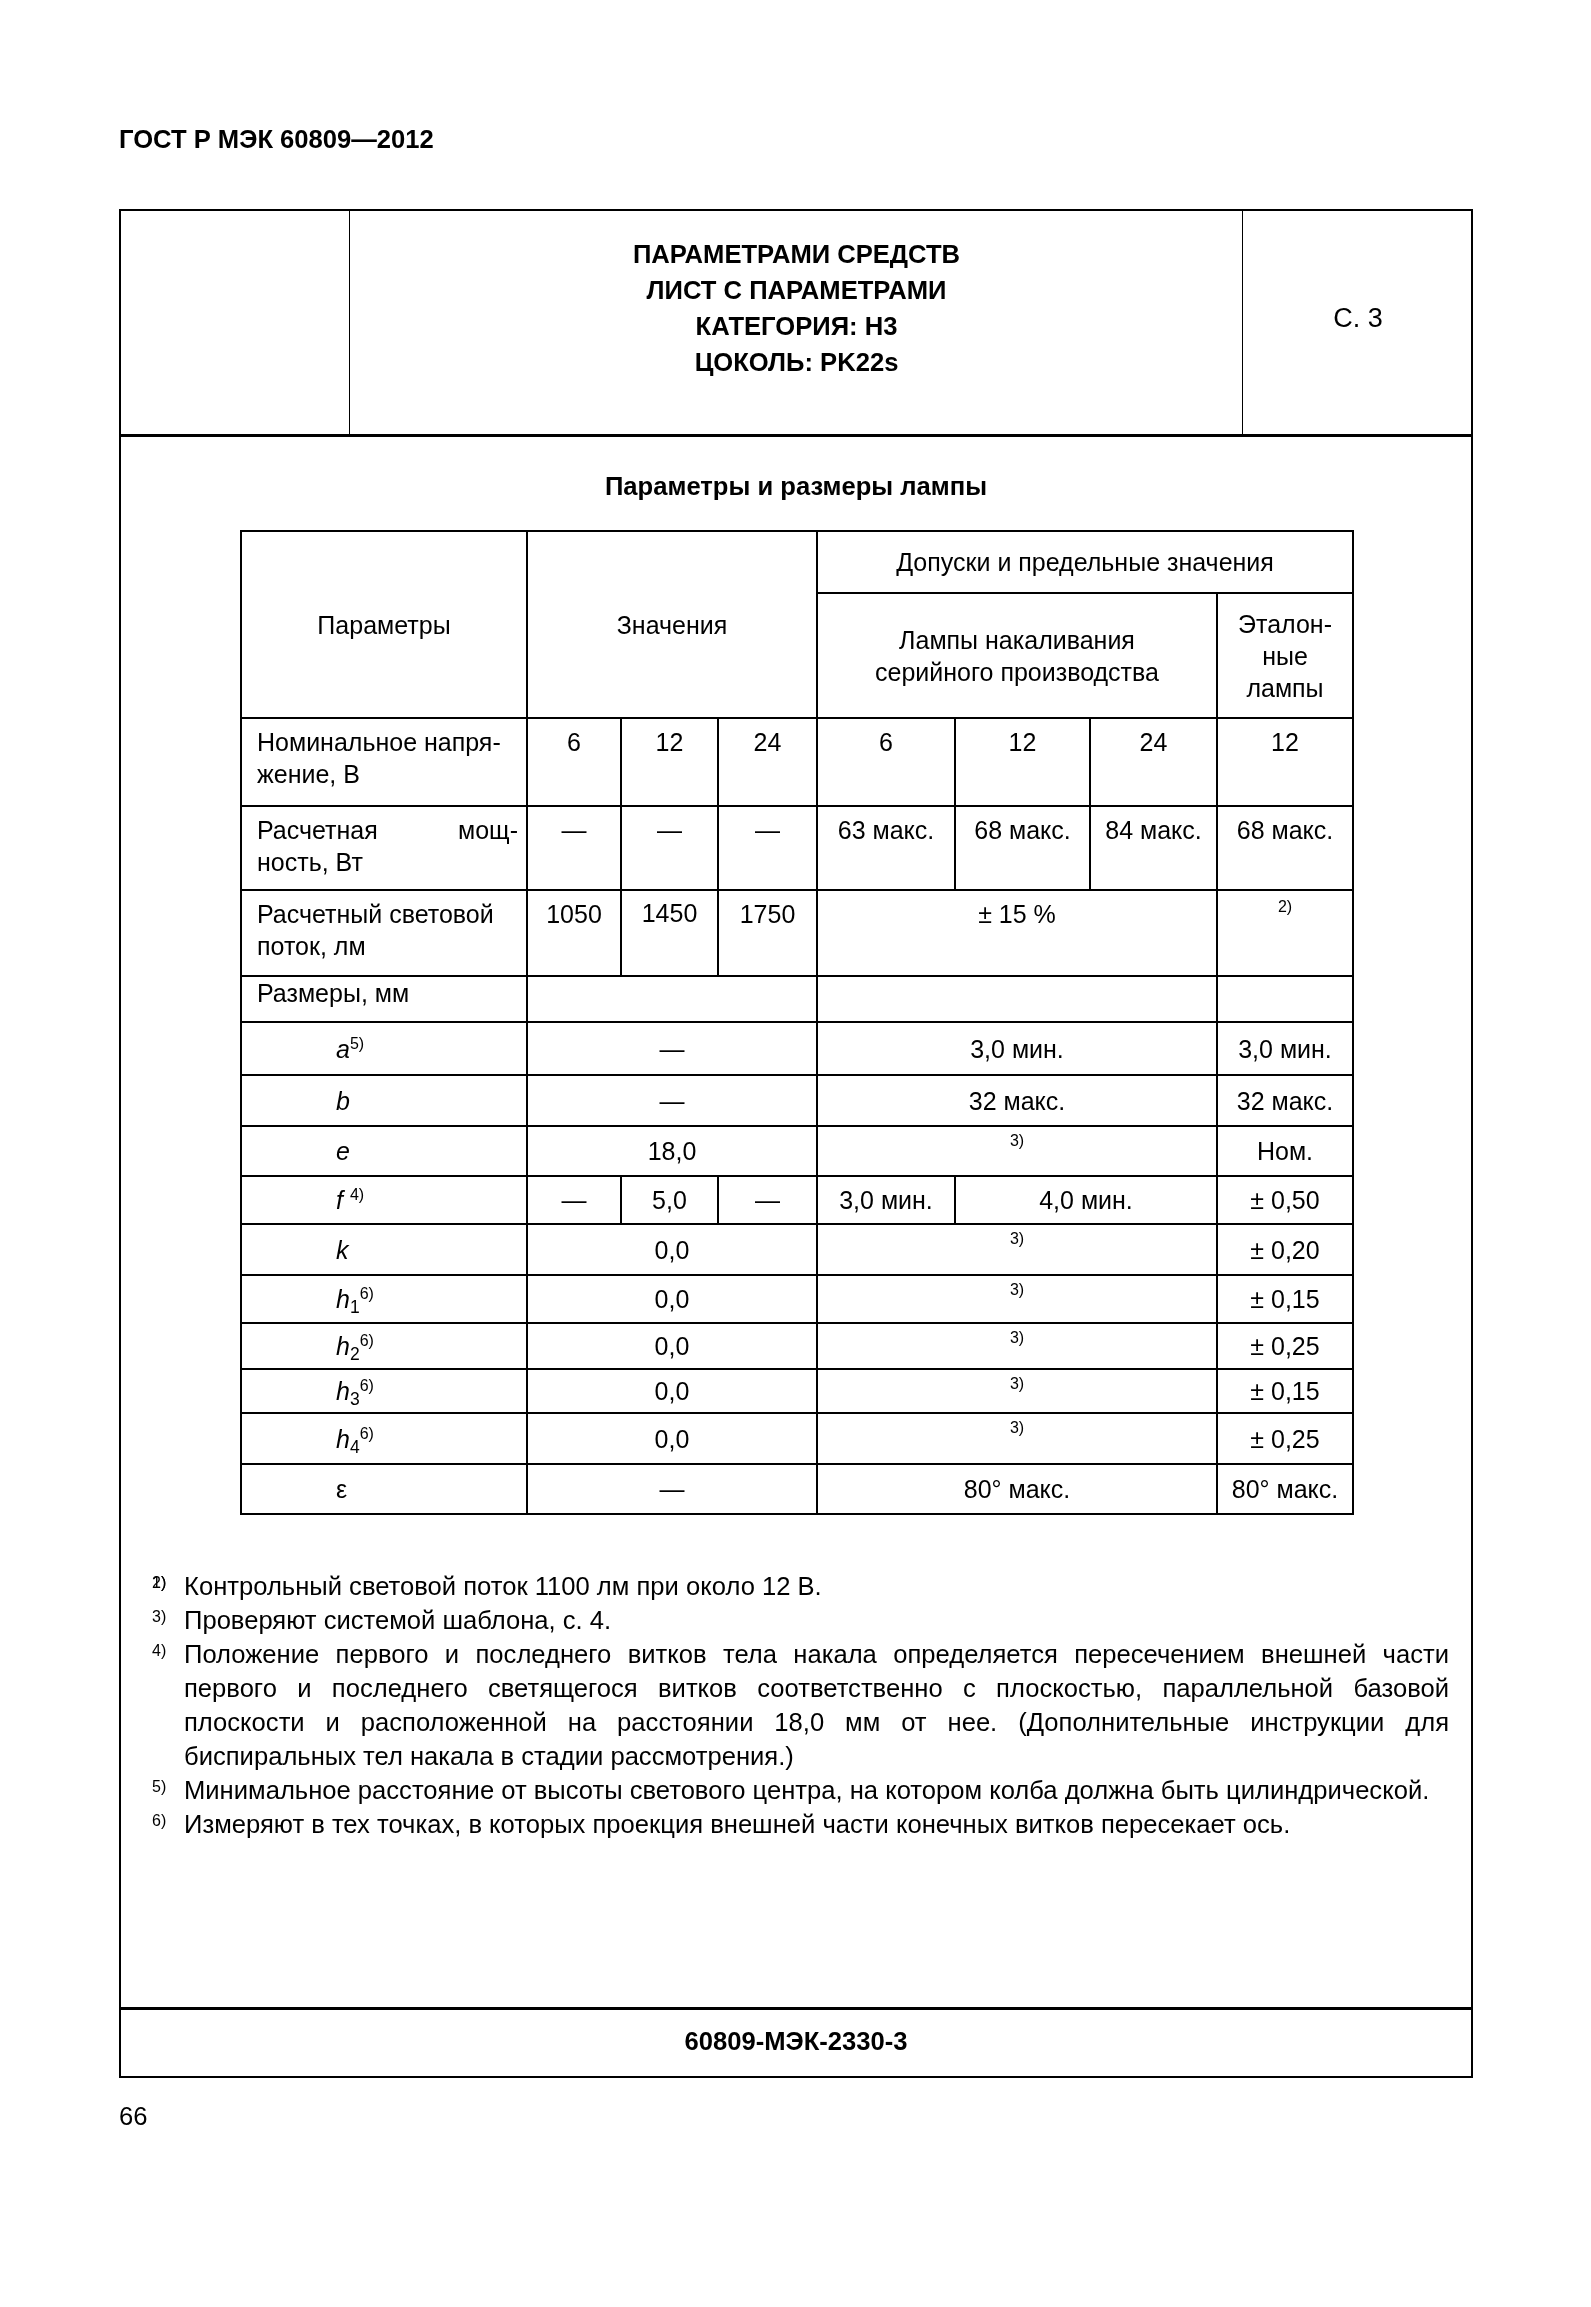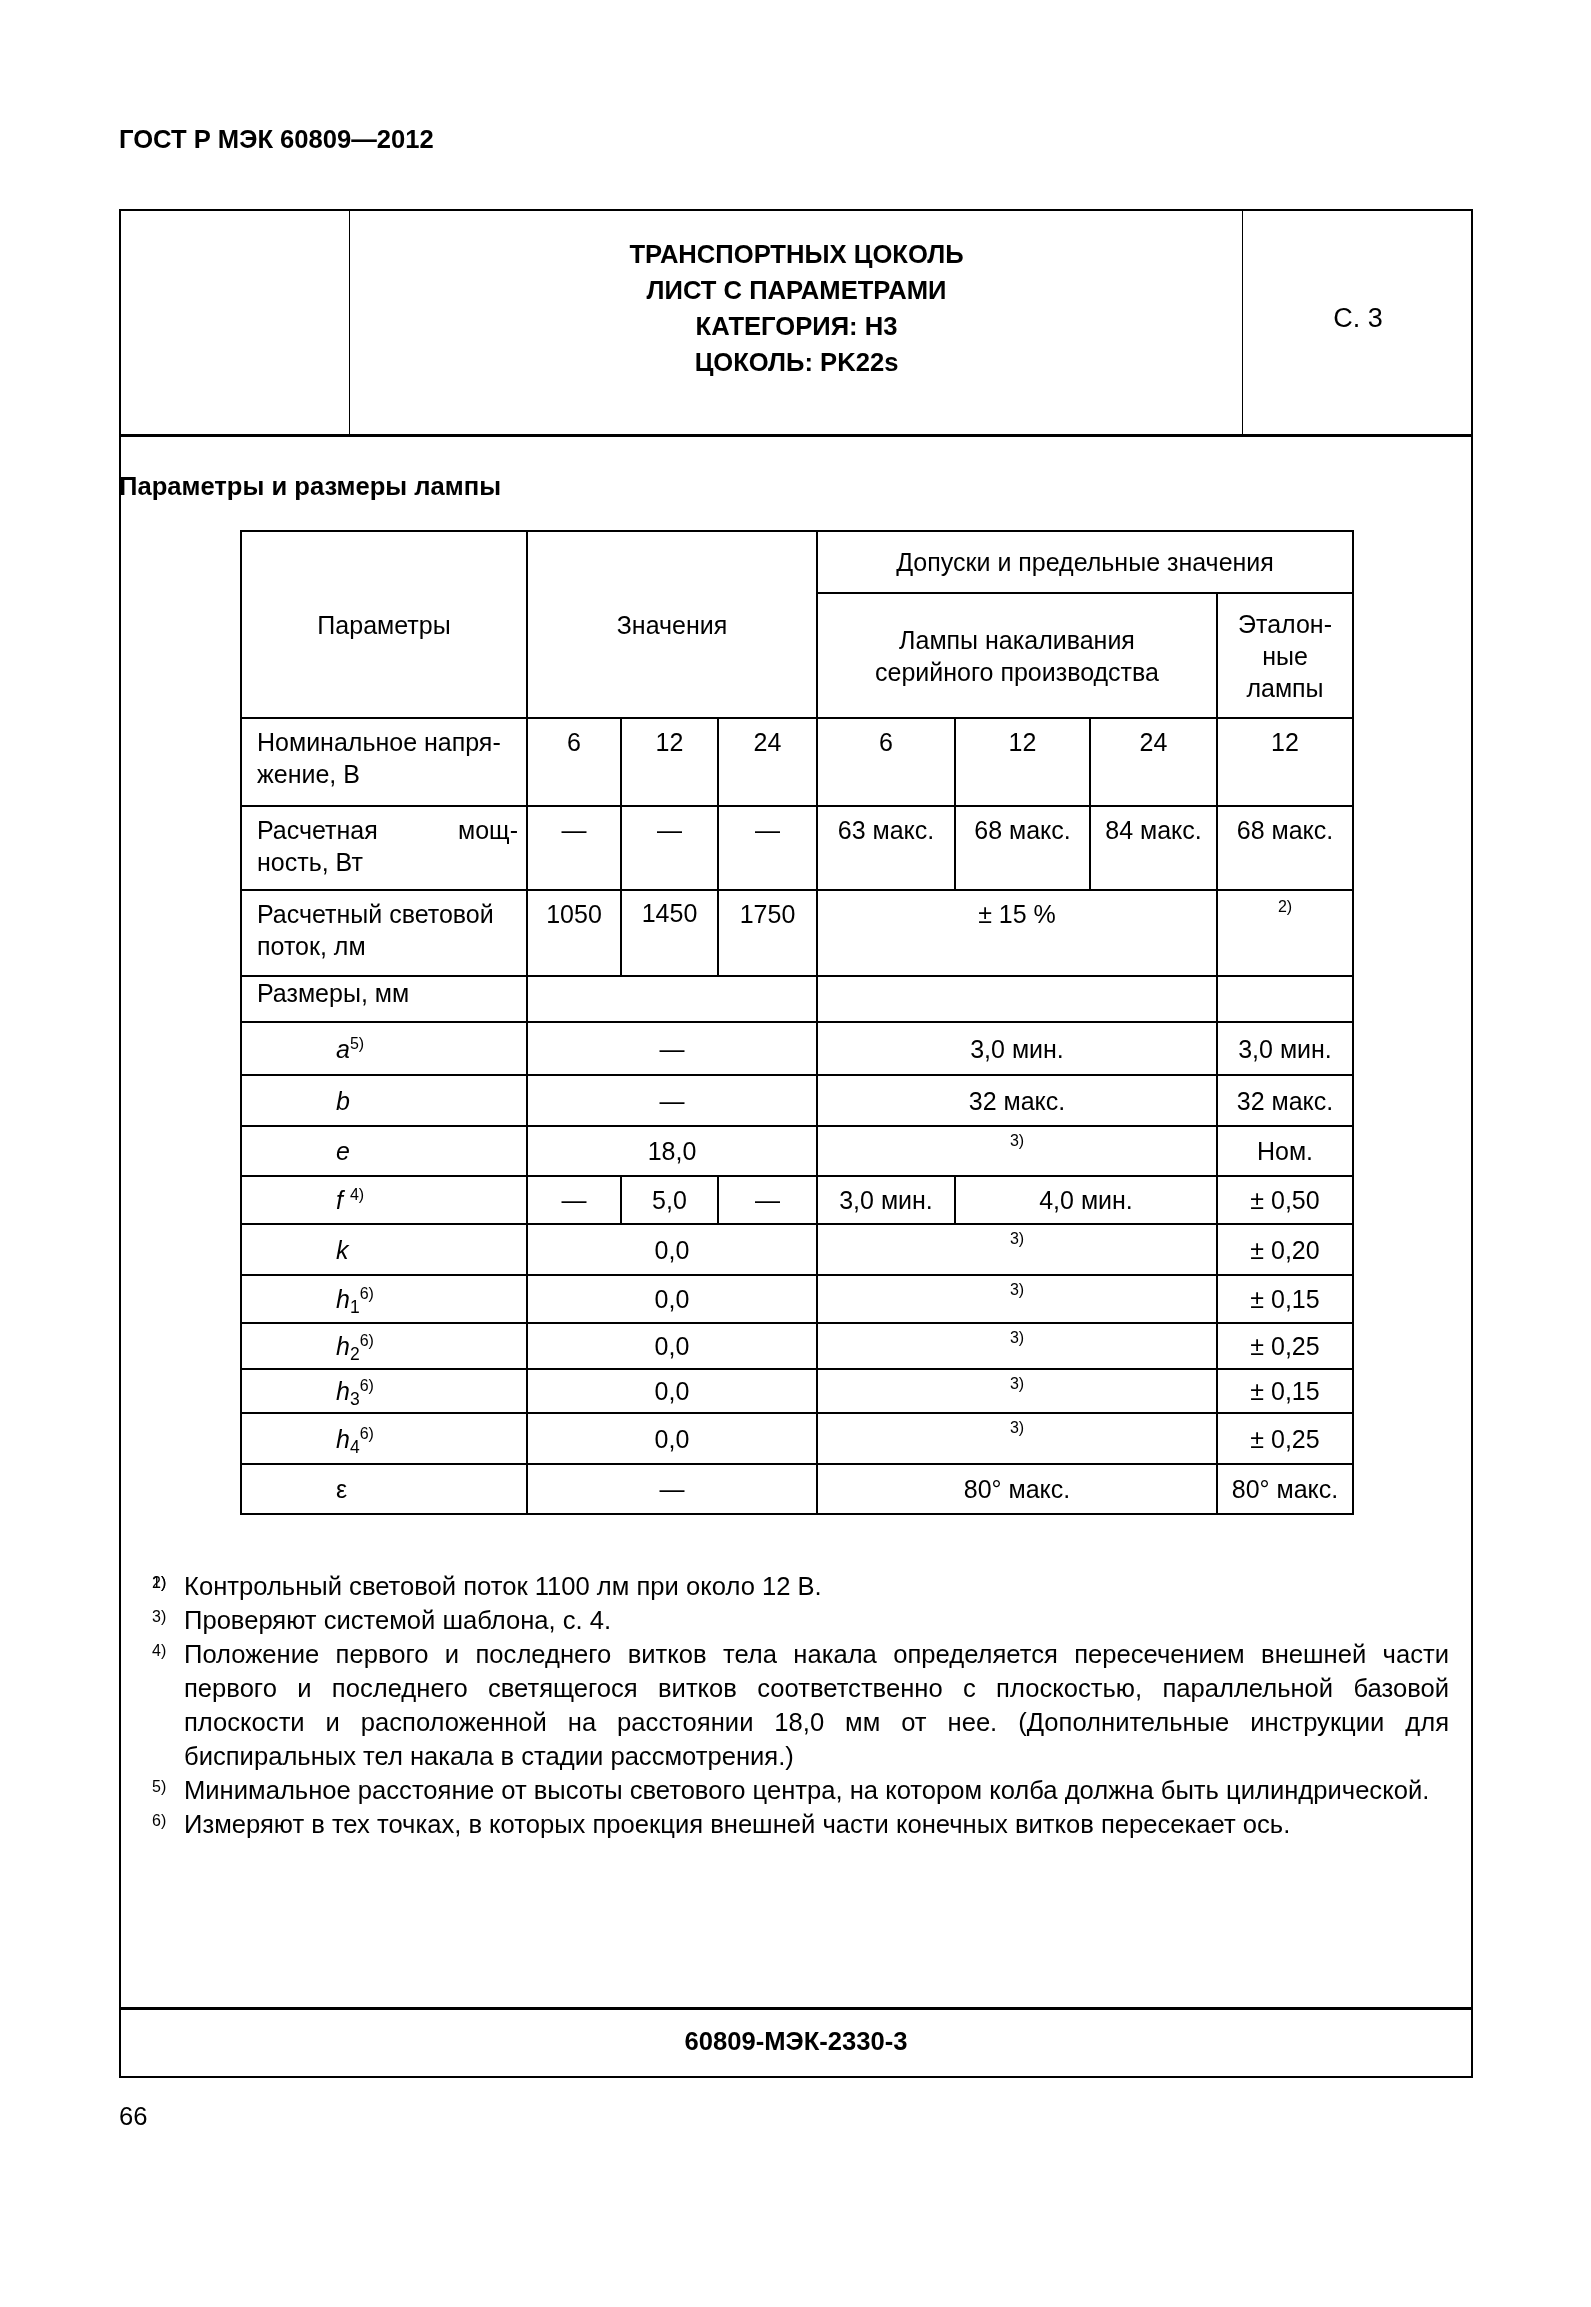--- a/index.html
+++ b/index.html
@@ -4,21 +4,21 @@
 <style>
   html,body{margin:0;padding:0;background:#ffffff;}
   body{width:1591px;height:2307px;position:relative;overflow:hidden;font-family:"Liberation Sans","DejaVu Sans",sans-serif;color:#000;}
   .abs{position:absolute;}
   #doc-header{left:119px;top:125px;font-size:25.6px;font-weight:bold;}
   #frame{left:119px;top:209px;width:1354px;height:1869px;border:2px solid #000;box-sizing:border-box;}
   .hline{position:absolute;background:#000;}
   .vline{position:absolute;background:#000;}
   #title-block{left:350px;top:236px;width:893px;text-align:center;font-weight:bold;font-size:25.6px;line-height:36px;}
   #page-ref{left:1243px;top:303px;width:230px;text-align:center;font-size:27px;}
-  #section-title{left:119px;top:472px;width:1354px;font-weight:bold;font-size:25.6px;}
+  #section-title{left:119px;top:472px;width:1354px;text-align:center;font-weight:bold;font-size:25.6px;}
   table#params{position:absolute;left:240px;top:530px;width:1113px;border-collapse:collapse;font-size:25px;table-layout:fixed;}
   #params td{border:2px solid #000;text-align:center;vertical-align:top;padding:0;line-height:32px;}
   #params td.l{text-align:left;padding-left:15px;padding-right:8px;}
   #params td.l.italic{font-style:italic;padding-left:94px;}
   #params td.mid{vertical-align:middle;}
   sup{font-size:16px;font-style:normal;vertical-align:9.4px;line-height:0;}
   sub{font-size:17.5px;font-style:normal;vertical-align:-5.4px;line-height:0;}
   .justify{text-align:justify;text-align-last:justify;}
   #footnotes{left:152px;top:1569px;width:1297px;font-size:25.6px;line-height:34px;}
   .fn{position:relative;padding-left:32px;text-align:justify;}
@@ -32,21 +32,21 @@
 <div id="doc-header" class="abs">ГОСТ Р МЭК 60809—2012</div>
 
 <div id="frame" class="abs"></div>
 
 <div class="vline" style="left:349px;top:209px;width:1.3px;height:226px;"></div>
 <div class="vline" style="left:1242px;top:209px;width:1.3px;height:226px;"></div>
 <div class="hline" style="left:119px;top:434px;width:1354px;height:2.7px;"></div>
 <div class="hline" style="left:119px;top:2007px;width:1354px;height:2.7px;"></div>
 
 <div id="title-block" class="abs">
-  <div>ТРАНСПОРТНЫХ ЦОКОЛЬ</div>
+  <div>ПАРАМЕТРАМИ СРЕДСТВ</div>
   <div>ЛИСТ С ПАРАМЕТРАМИ</div>
   <div>КАТЕГОРИЯ: H3</div>
   <div>ЦОКОЛЬ: PK22s</div>
 </div>
 <div id="page-ref" class="abs">С. 3</div>
 
 <div id="section-title" class="abs">Параметры и размеры лампы</div>
 
 <table id="params">
   <colgroup>

